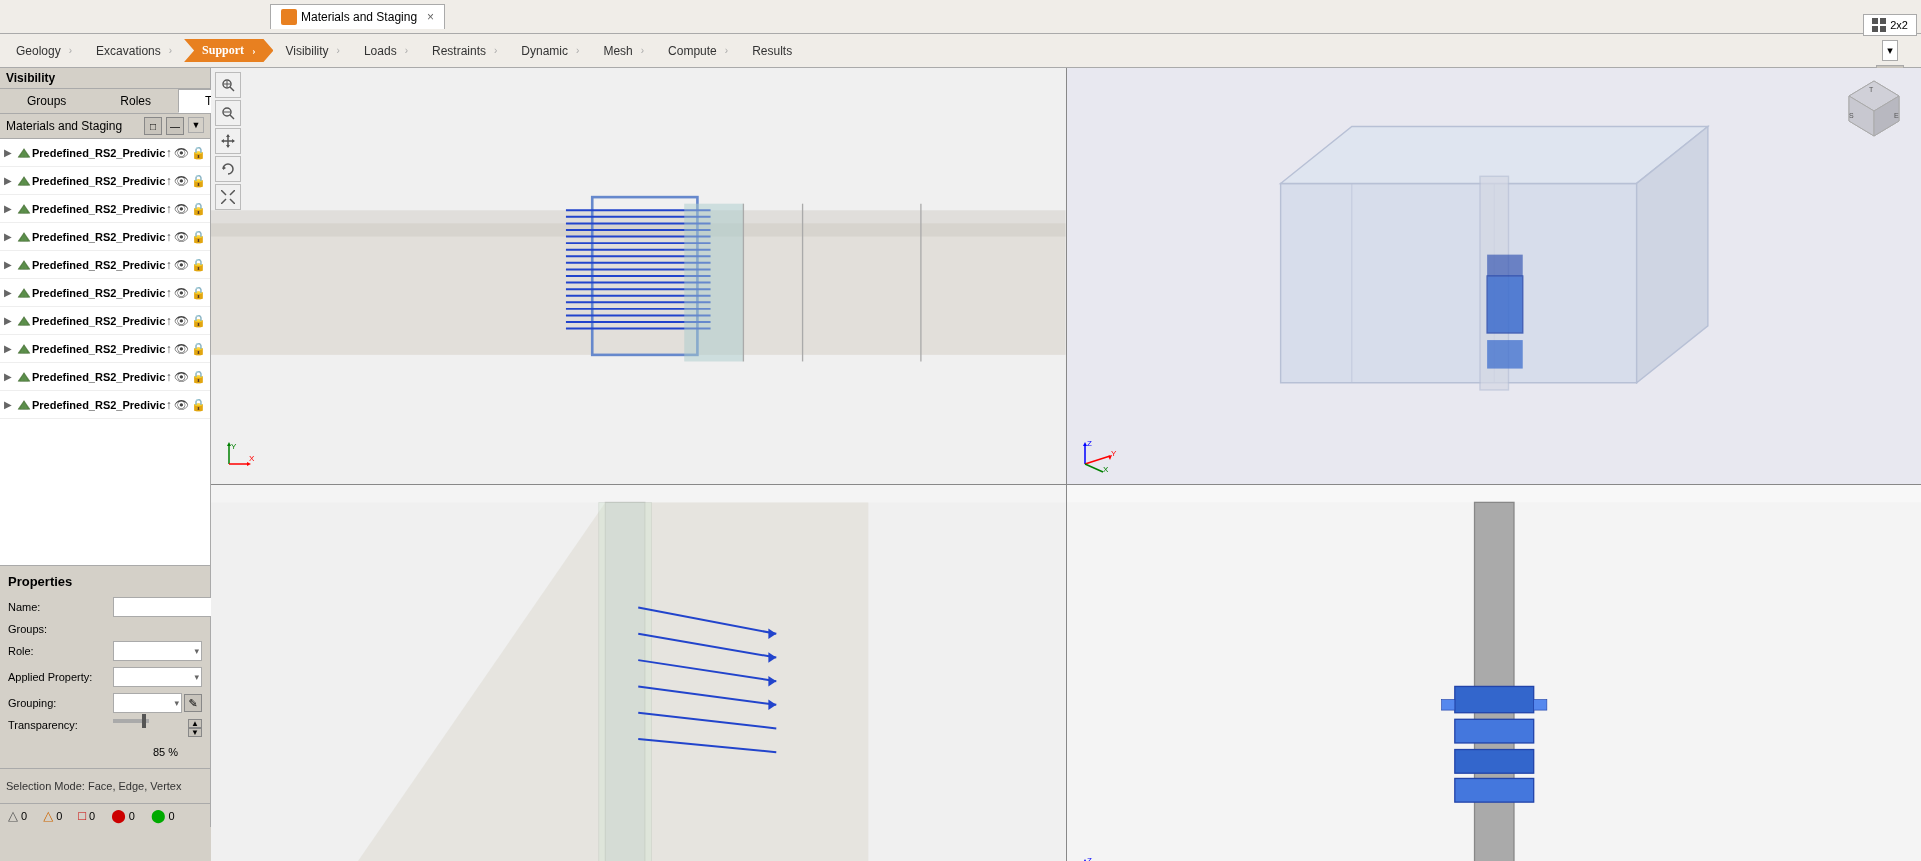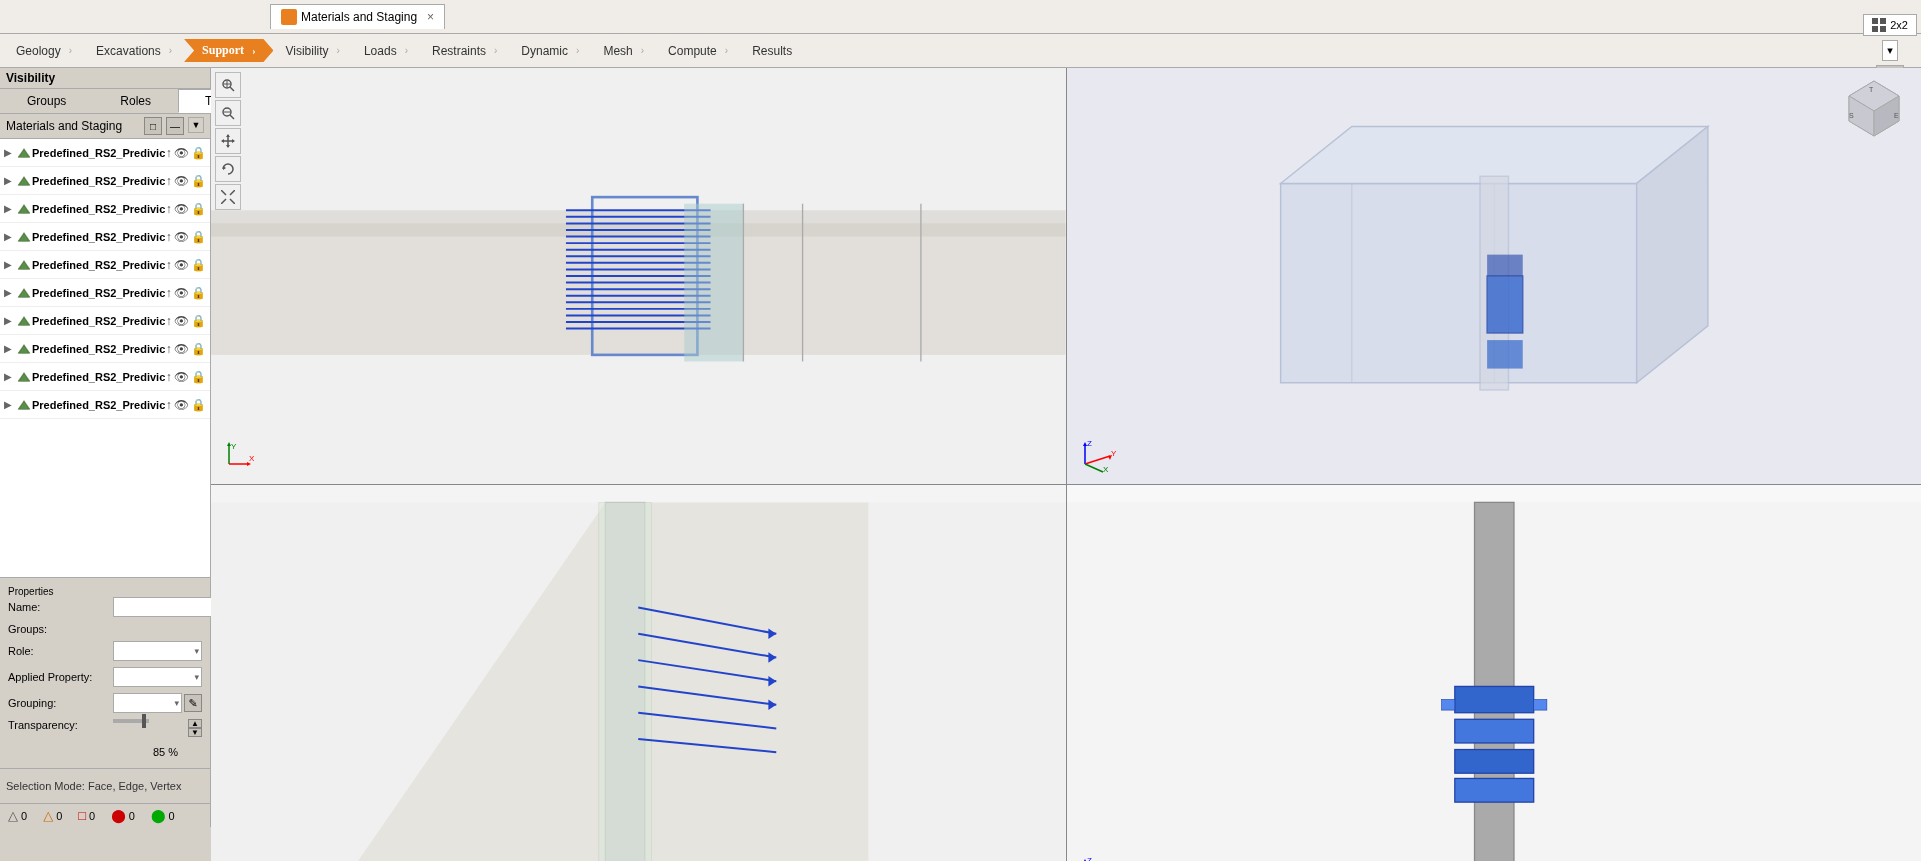--- a/index.html
+++ b/index.html
@@ -41,21 +41,21 @@
     #tree-list { flex: 1; overflow-y: auto; background: #fff; }
     .tree-item { display: flex; align-items: center; padding: 3px 4px; border-bottom: 1px solid #eee; cursor: pointer; height: 28px; }
     .tree-expand { width: 12px; font-size: 10px; color: #666; flex-shrink: 0; }
     .mountain-icon { width: 16px; height: 12px; }
     .tree-label { flex: 1; font-size: 11px; overflow: hidden; text-overflow: ellipsis; white-space: nowrap; font-weight: bold; }
     .tree-controls { display: flex; gap: 2px; align-items: center; margin-left: auto; flex-shrink: 0; }
     .ctrl-icon { font-size: 12px; cursor: pointer; color: #444; }
 
     
     #properties { background: #d4d0c8; border-top: 1px solid #aaa; padding: 8px 8px 4px 8px; }
-    #prop-title { font-size: 10px; font-weight: normal; }
+    #prop-title { font-size: 13px; font-weight: bold; margin-bottom: 8px; }
     .prop-row { display: flex; align-items: center; margin-bottom: 6px; }
     .prop-label { width: 105px; font-size: 11px; flex-shrink: 0; }
     .prop-input { flex: 1; height: 20px; border: 1px solid #aaa; background: #fff; font-size: 11px; padding: 1px 3px; }
     .prop-select { flex: 1; height: 20px; border: 1px solid #aaa; background: #fff; font-size: 11px; appearance: none; padding: 1px 3px; }
     .prop-select-wrap { flex: 1; position: relative; display: flex; align-items: center; }
     .prop-select-wrap::after { content: '▾'; position: absolute; right: 3px; font-size: 9px; color: #666; pointer-events: none; }
     .prop-edit-btn { width: 18px; height: 18px; background: #c8c4bc; border: 1px solid #888; cursor: pointer; display: flex; align-items: center; justify-content: center; font-size: 11px; margin-left: 2px; }
     .transparency-row { display: flex; align-items: flex-start; margin-bottom: 6px; }
     .trans-label { width: 105px; font-size: 11px; flex-shrink: 0; }
     .trans-slider { flex: 1; height: 4px; background: #aaa; margin-right: 4px; position: relative; cursor: pointer; }

